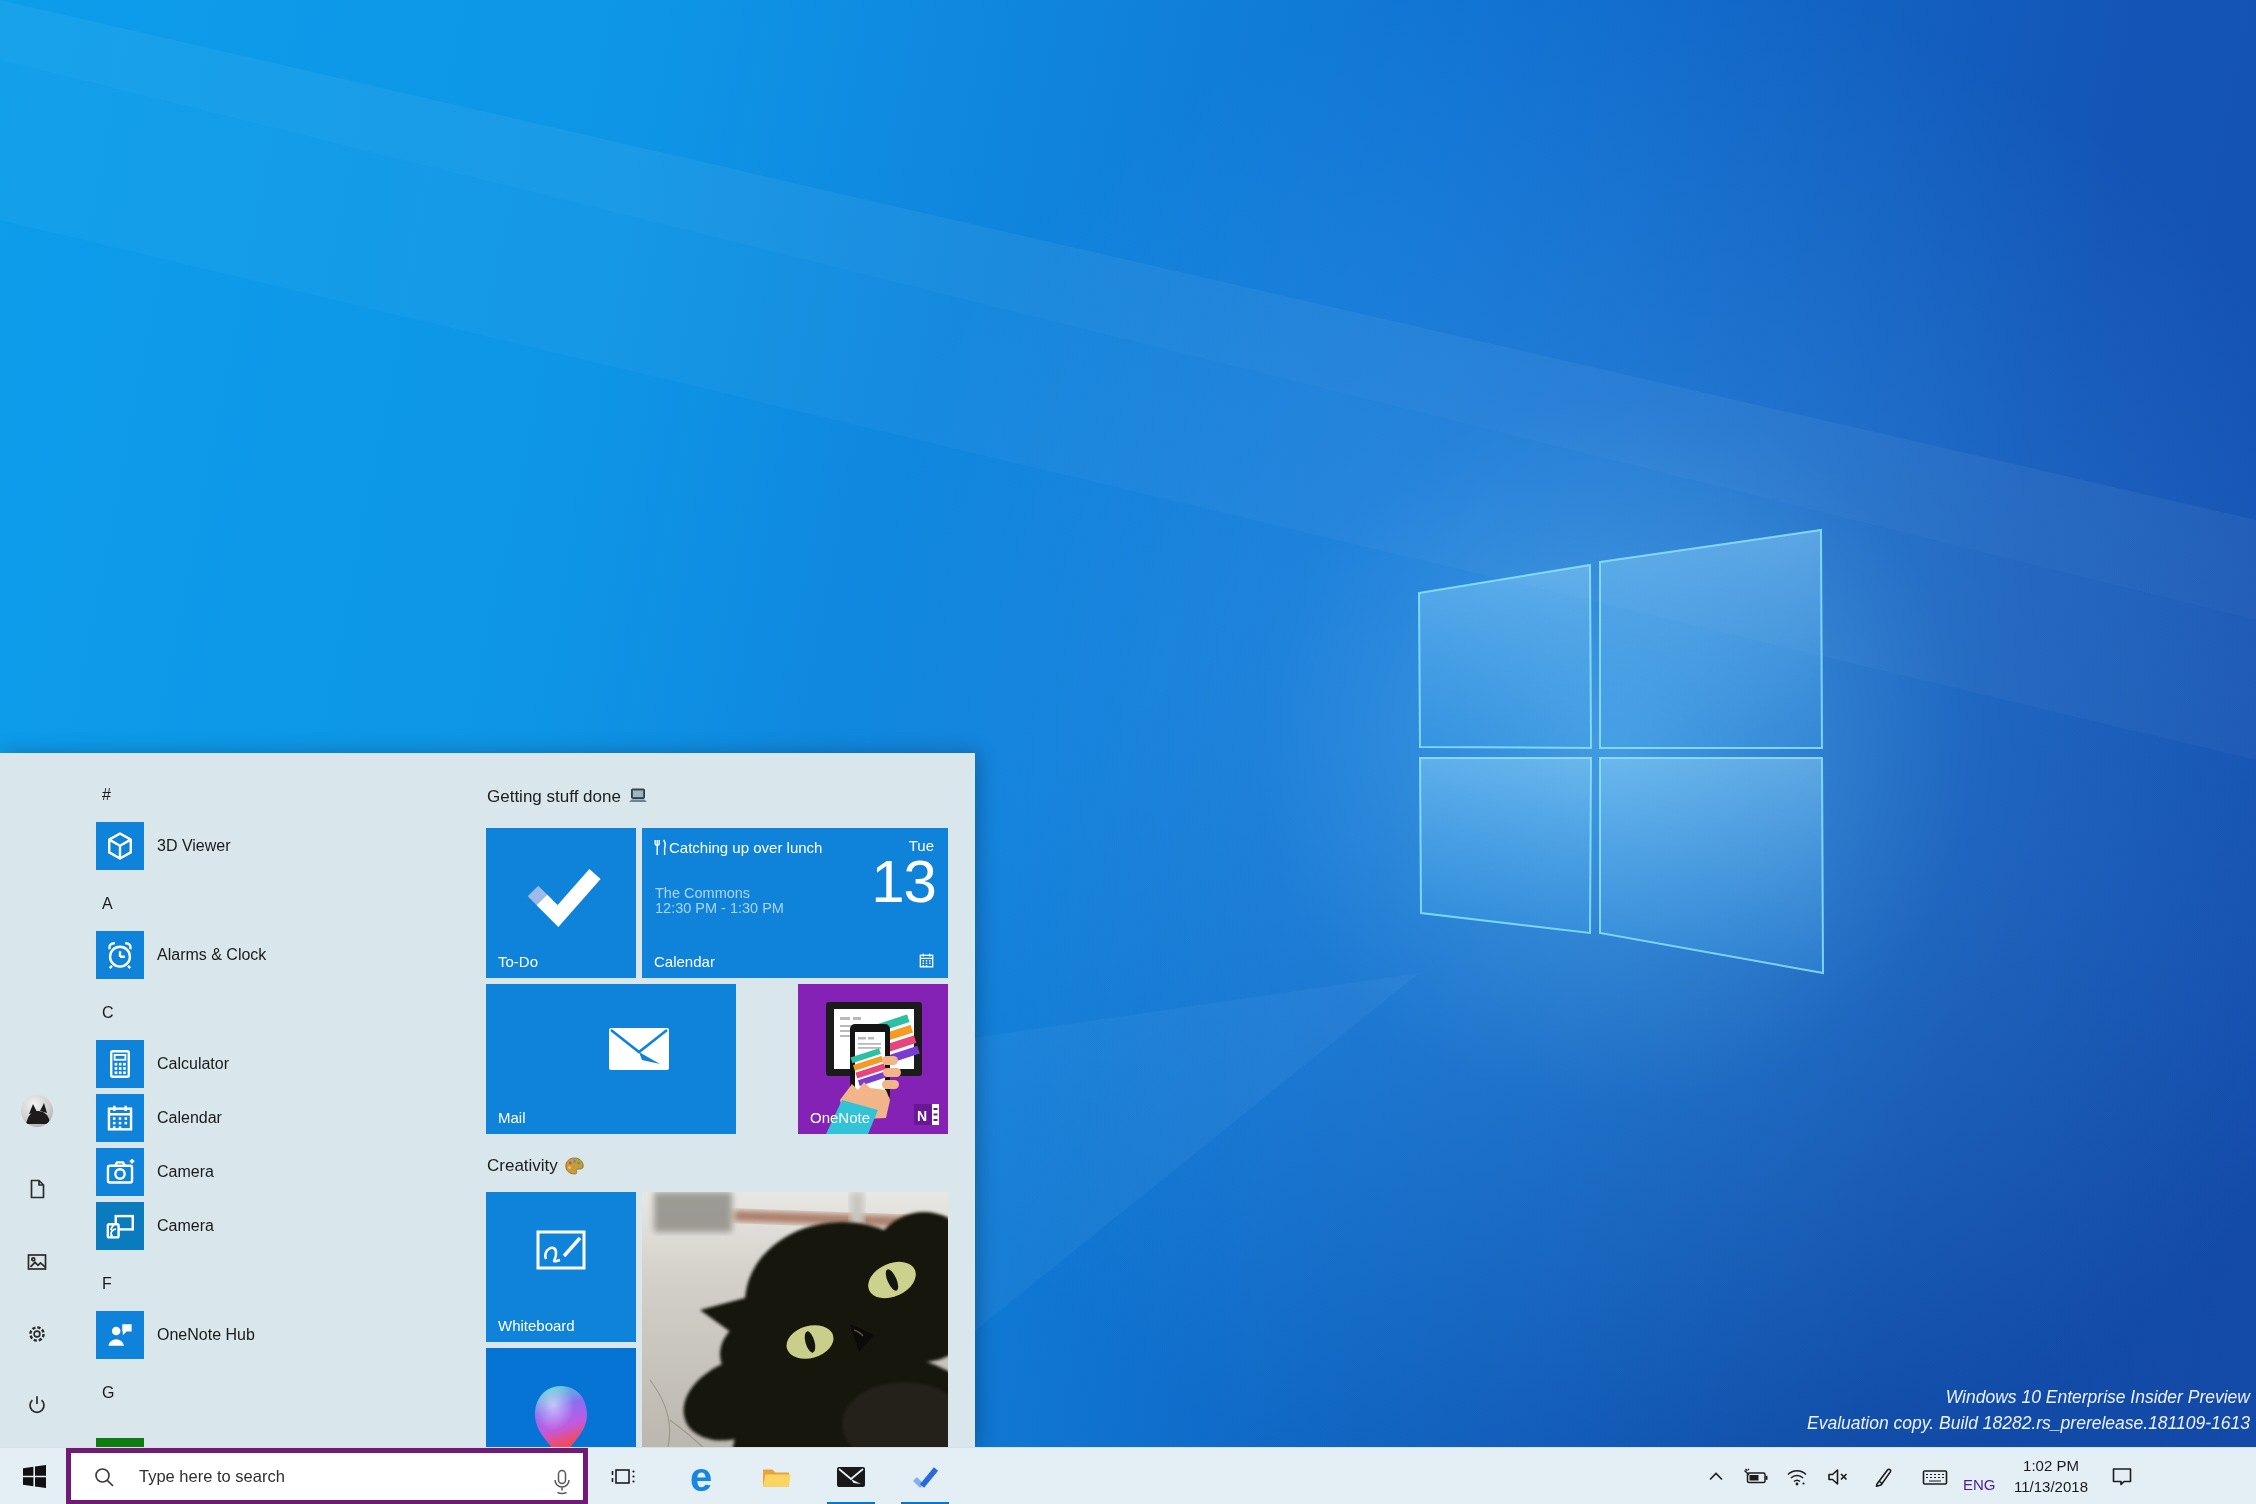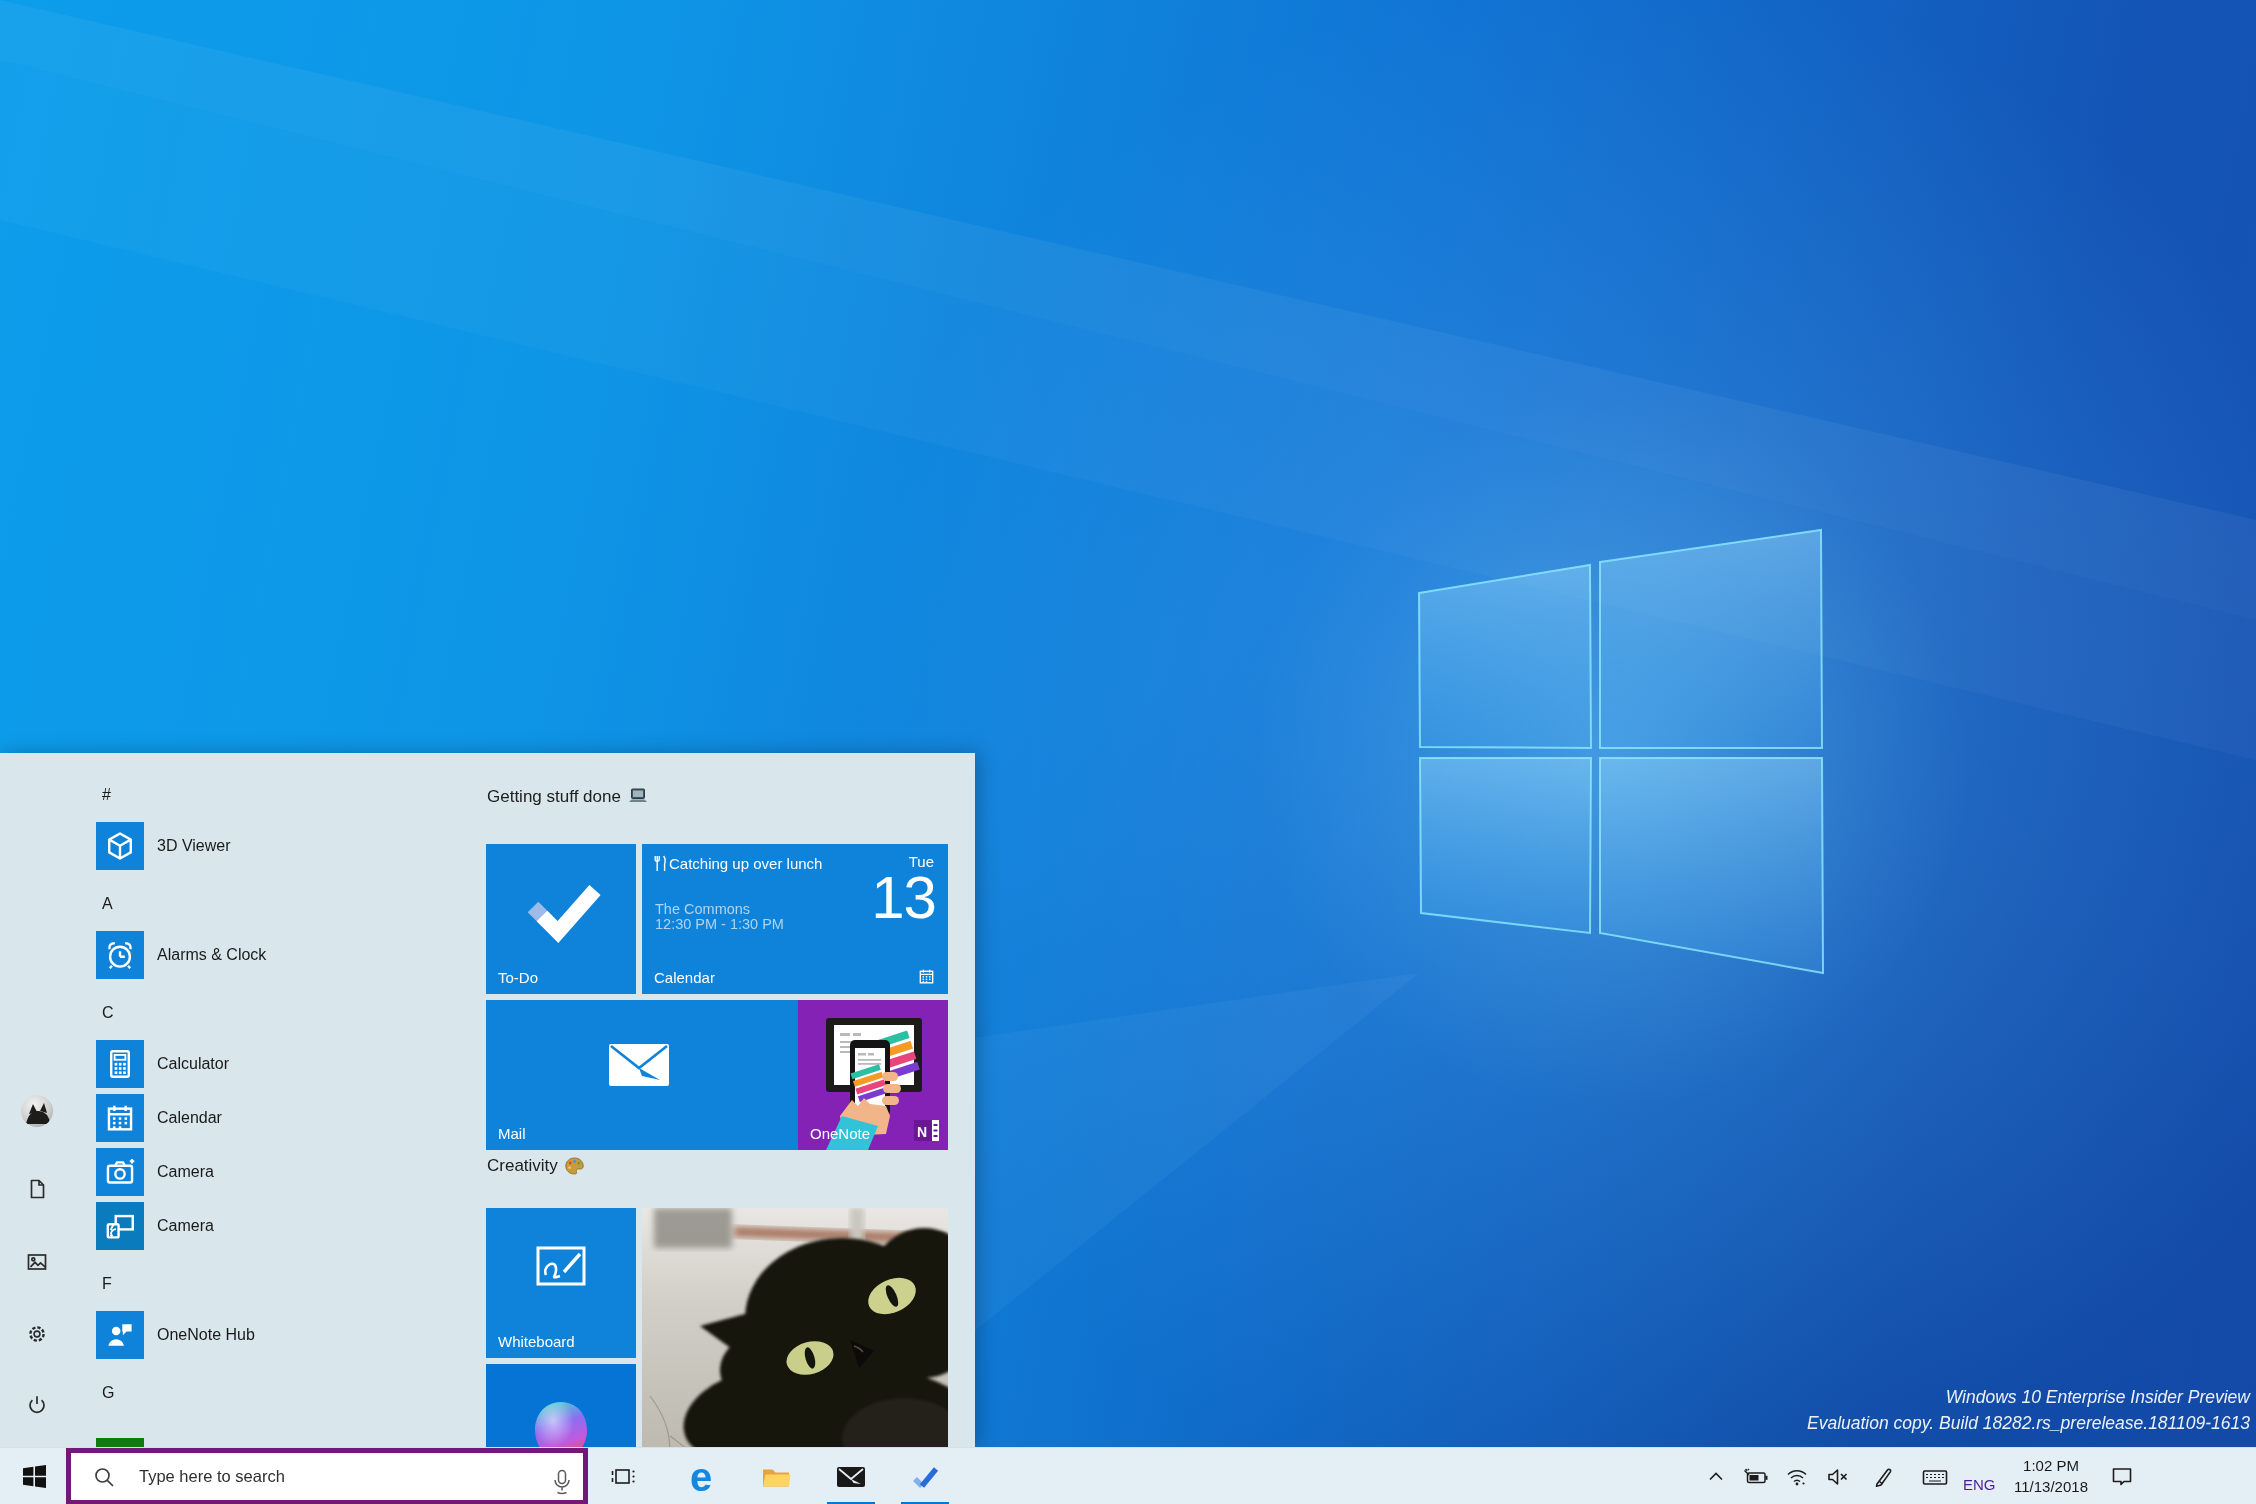--- a/index.html
+++ b/index.html
@@ -30,21 +30,21 @@
 
   .app-row { position:absolute; left:96px; height:48px; display:flex; align-items:center; width:360px; }
   .app-row .sq { width:48px; height:48px; display:flex; align-items:center; justify-content:center; flex:none; }
   .app-row .sq svg { width:34px; height:34px; stroke:#fff; fill:none; stroke-width:1.7; }
   .app-row .lbl { margin-left:13px; font-size:16px; color:#1a1a1a; white-space:nowrap; }
   .app-header { position:absolute; left:102px; height:22px; font-size:16px; color:#1a1a1a;
     display:flex; align-items:center; width:200px; }
 
   .grp-header { position:absolute; font-size:17px; color:#202020; display:flex; align-items:center; gap:7px; height:24px; }
 
-  .tile { position:absolute; color:#fff;margin-top:16px; }
+  .tile { position:absolute; color:#fff; }
   .tile .t-label { position:absolute; left:12px; bottom:8px; font-size:15px; color:#fff; white-space:nowrap; }
 
   .tile-cal .ev-title { position:absolute; left:12px; top:8px; width:208px; font-size:15px; line-height:24px; color:#fff; }
   .tile-cal .ev-loc   { position:absolute; left:13px; top:57px;  font-size:14.5px; color:#aed4f0; }
   .tile-cal .ev-time  { position:absolute; left:13px; top:72px; font-size:14.5px; color:#aed4f0; }
   .tile-cal .ev-day   { position:absolute; right:14px; top:9px; font-size:15px; }
   .tile-cal .ev-date  { position:absolute; right:12px; top:22px; font-size:60px; font-weight:300; line-height:1.05; letter-spacing:-1px; }
 
   
   .taskbar { position:absolute; left:0; top:1447px; width:2256px; height:57px;
@@ -314,21 +314,21 @@
       <div class="ev-loc">The Commons</div>
       <div class="ev-time">12:30 PM - 1:30 PM</div>
       <div class="ev-day">Tue</div>
       <div class="ev-date">13</div>
       <span class="t-label">Calendar</span>
       <svg width="19" height="19" viewBox="0 0 24 24" style="position:absolute; right:12px; bottom:8px; stroke:#fff; fill:none; stroke-width:1.7">
         <use href="#sym-calendar"></use>
       </svg>
     </div>
 
-    <div class="tile" style="left:486px; top:231px; width:312px; height:150px; background:#0f83d9">
+    <div class="tile" style="left:486px; top:231px; width:250px; height:150px; background:#0f83d9">
       <svg width="62" height="48" viewBox="0 0 62 48" style="position:absolute; left:122px; top:40px">
         <rect x="1" y="4" width="60" height="42" rx="2" fill="#fff"></rect>
         <path d="M3 6 L31 28 L59 6" stroke="#0f83d9" stroke-width="2.6" fill="none"></path>
         <path d="M31 28 L52 40 L34 36 Z" fill="#0f83d9"></path>
       </svg>
       <span class="t-label">Mail</span>
     </div>
 
     <div class="tile" style="left:798px; top:231px; width:150px; height:150px; background:#8322b4">
       <svg width="150" height="150" viewBox="0 0 150 150">

